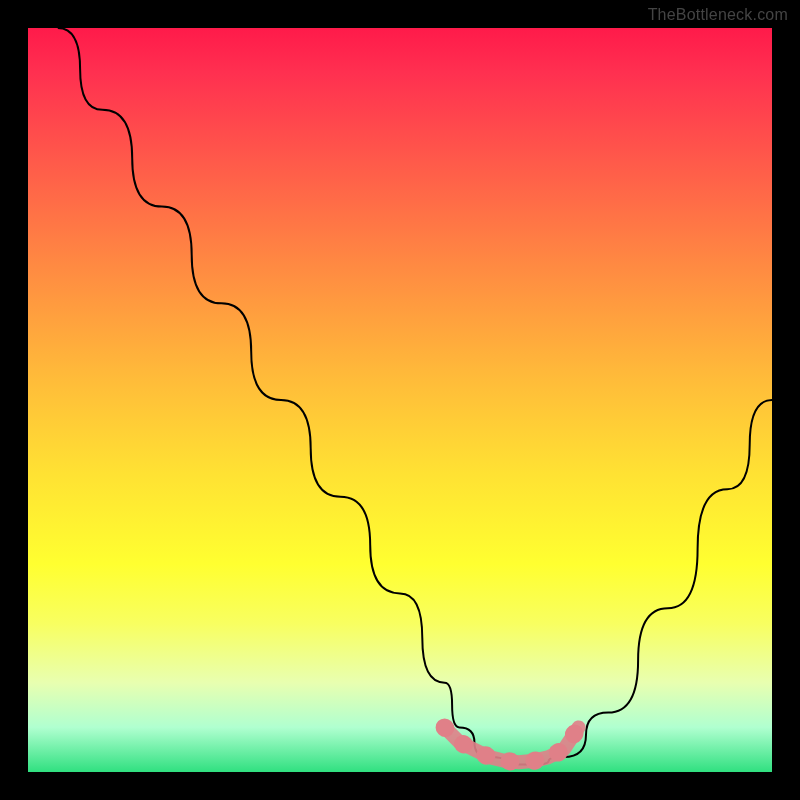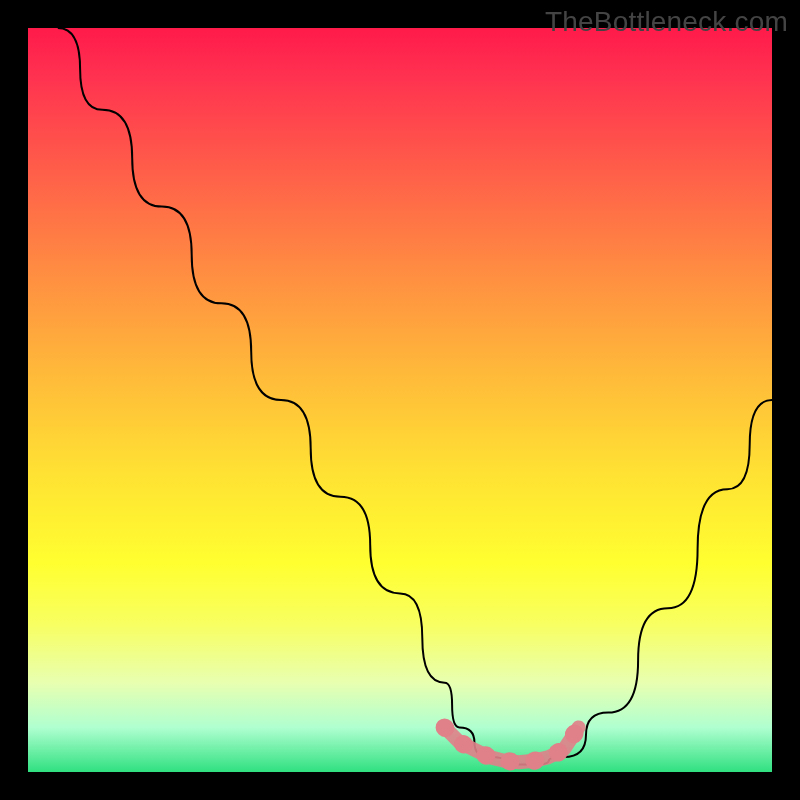--- a/index.html
+++ b/index.html
@@ -34,21 +34,21 @@
       #f8ff60 80%,
       #e8ffb0 88%,
       #b0ffd0 94%,
       #30e080 100%);
   }
   .watermark {
     position: absolute;
     top: 6px;
     right: 12px;
     color: #444;
-    font-size: 28px;
+    font-size: 16px;
     font-weight: 500;
     letter-spacing: 0.2px;
     z-index: 10;
   }
   svg.curve {
     position: absolute;
     left: 0;
     top: 0;
     width: 744px;
     height: 744px;

